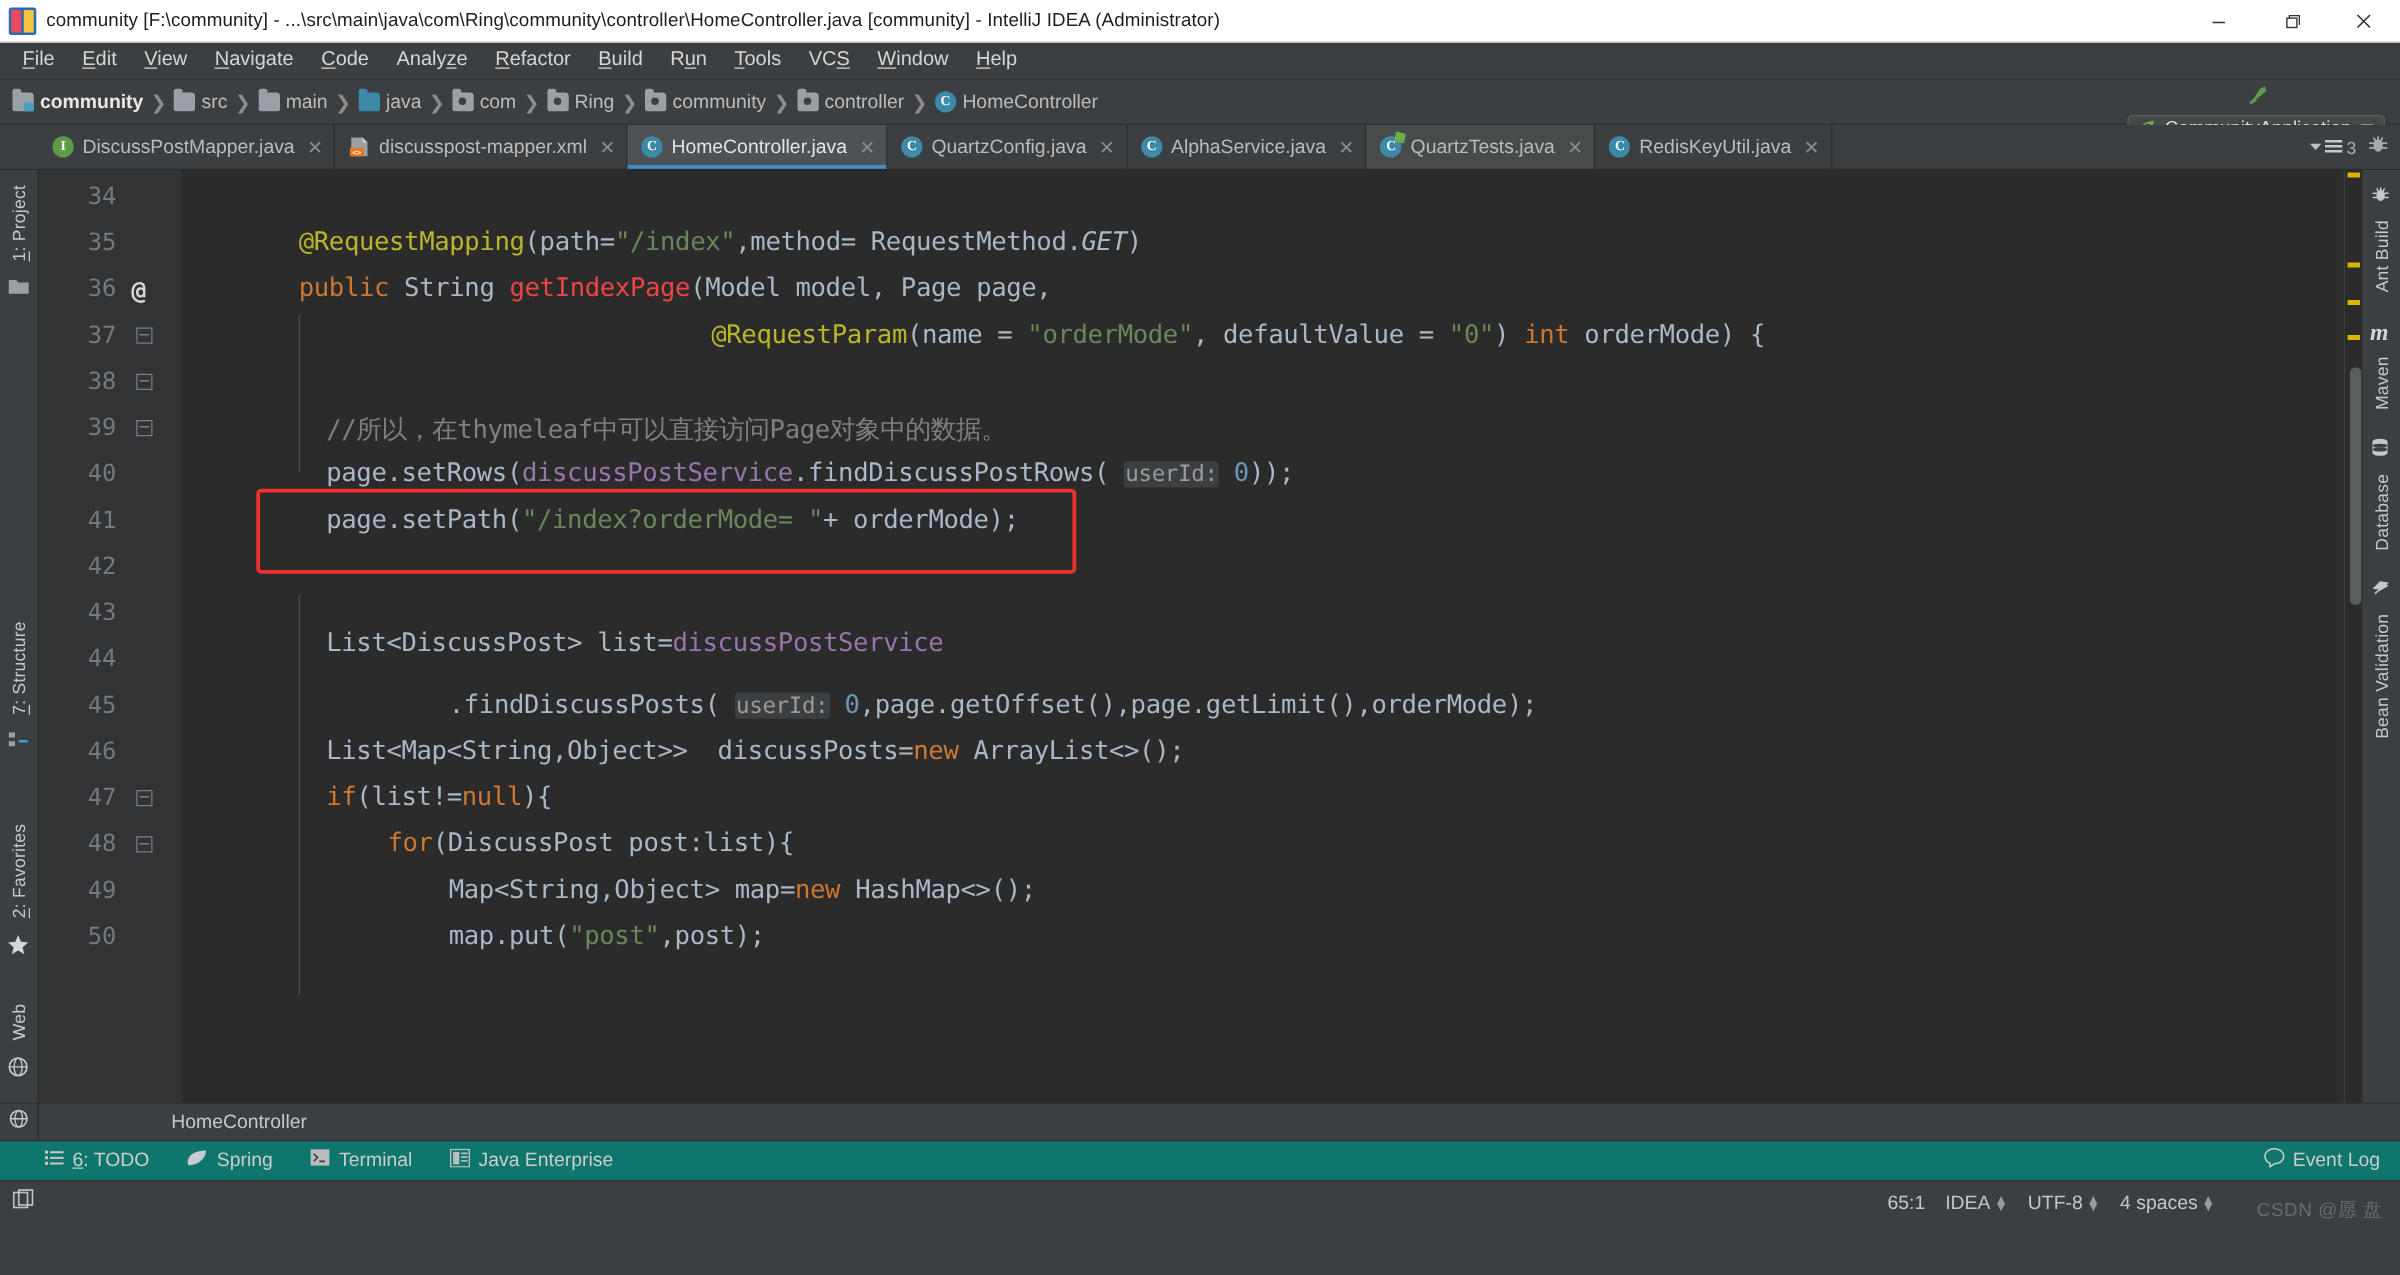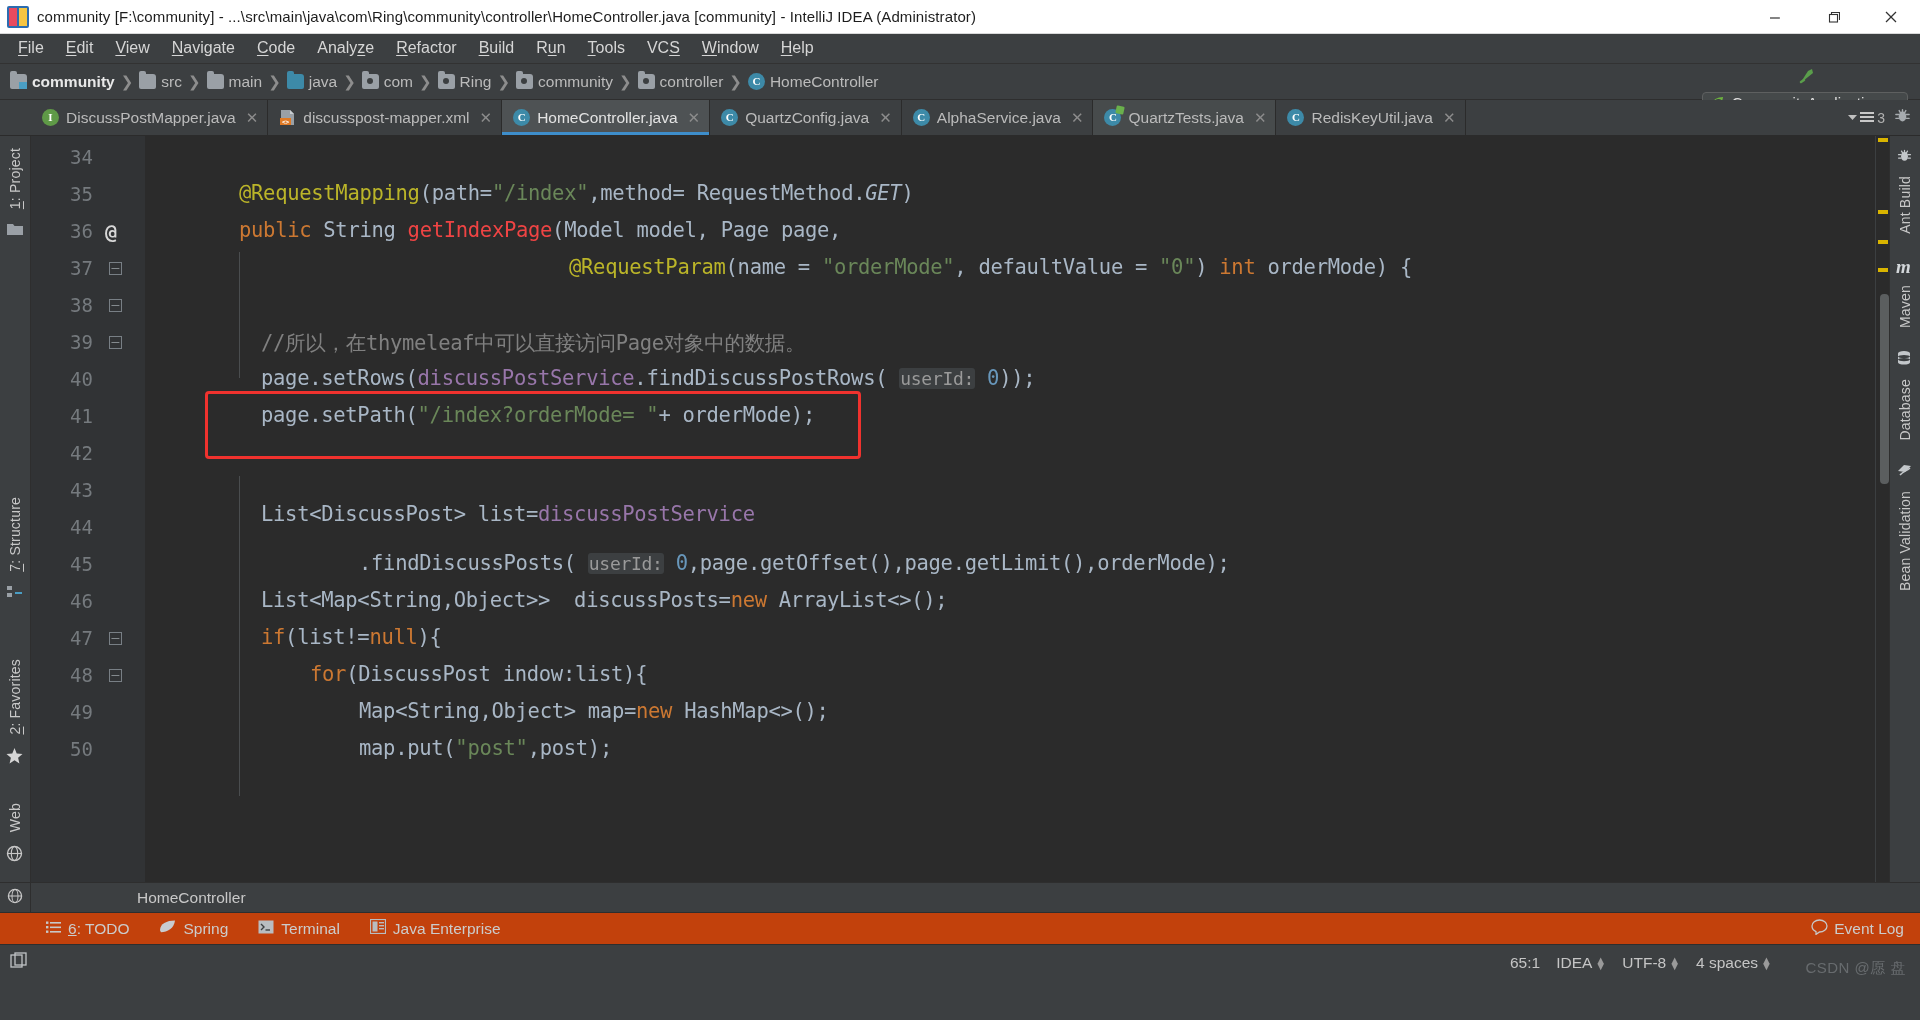--- a/index.html
+++ b/index.html
@@ -222,23 +222,23 @@
   .subbar {
     height: 30px; width: 100%; background: #3c3f41;
     display: flex; align-items: center; border-top: 1px solid #2e2e2e;
   }
   .subbar-pad { width: 31px; flex:0 0 auto; border-right:1px solid #2e2e2e; height:100%;
                 display:flex; align-items:center; justify-content:center;}
   .subbar-text { font-size: 15.5px; color: #c8c8c8; padding-left: 106px; }
 
   
   .twbar {
-    height: 32px; width: 100%; background: #c2410c;
+    height: 32px; width: 100%; background: #0f766e;
     display: flex; align-items: center; gap: 30px;
-    padding-left: 46px;
+    padding-left: 36px;
     border-top: 1px solid #2e2e2e;
   }
   .twitem { display: flex; align-items: center; gap: 7px; font-size: 15.5px; color: #cccccc; white-space: nowrap; }
   .twitem .mn { text-decoration: underline; }
   .tw-right { margin-left: auto; display: flex; align-items: center; gap: 6px; padding-right: 16px;
               font-size: 15.5px; color: #cccccc; }
 
   
   .statusbar {
     height: 36px; width: 100%; background: #3c3f41;
@@ -585,21 +585,21 @@
     <div class="cl" style="top:341px; left:116px;"></div>
 
     <div class="cl" style="top:366px; left:116px;"><span class="t-def">List&lt;DiscussPost&gt; list=</span><span class="t-fld">discussPostService</span></div>
 
     <div class="cl" style="top:415px; left:214px;"><span class="t-def">.</span><span class="t-def">findDiscussPosts</span><span class="t-def">( </span><span class="t-hint">userId:</span><span class="t-def"> </span><span class="t-num">0</span><span class="t-def">,page.</span><span class="t-def">getOffset</span><span class="t-def">(),page.</span><span class="t-def">getLimit</span><span class="t-def">(),orderMode);</span></div>
 
     <div class="cl" style="top:452px; left:116px;"><span class="t-def">List&lt;Map&lt;String,Object&gt;&gt;  discussPosts=</span><span class="t-kw">new </span><span class="t-def">ArrayList&lt;&gt;();</span></div>
 
     <div class="cl" style="top:489px; left:116px;"><span class="t-kw">if</span><span class="t-def">(list!=</span><span class="t-kw">null</span><span class="t-def">){</span></div>
 
-    <div class="cl" style="top:526px; left:165px;"><span class="t-kw">for</span><span class="t-def">(DiscussPost indow:list){</span></div>
+    <div class="cl" style="top:526px; left:165px;"><span class="t-kw">for</span><span class="t-def">(DiscussPost post:list){</span></div>
 
     <div class="cl" style="top:563px; left:214px;"><span class="t-def">Map&lt;String,Object&gt; map=</span><span class="t-kw">new </span><span class="t-def">HashMap&lt;&gt;();</span></div>
 
     <div class="cl" style="top:600px; left:214px;"><span class="t-def">map.</span><span class="t-def">put</span><span class="t-def">(</span><span class="t-str">"post"</span><span class="t-def">,post);</span></div>
 
     <div class="redbox" style="left:60px; top:255px; width:656px; height:68px;"></div>
   </div>
 
   <div class="stripebar">
     <div class="stripe" style="top:2px; background:#d9b400;"></div>

